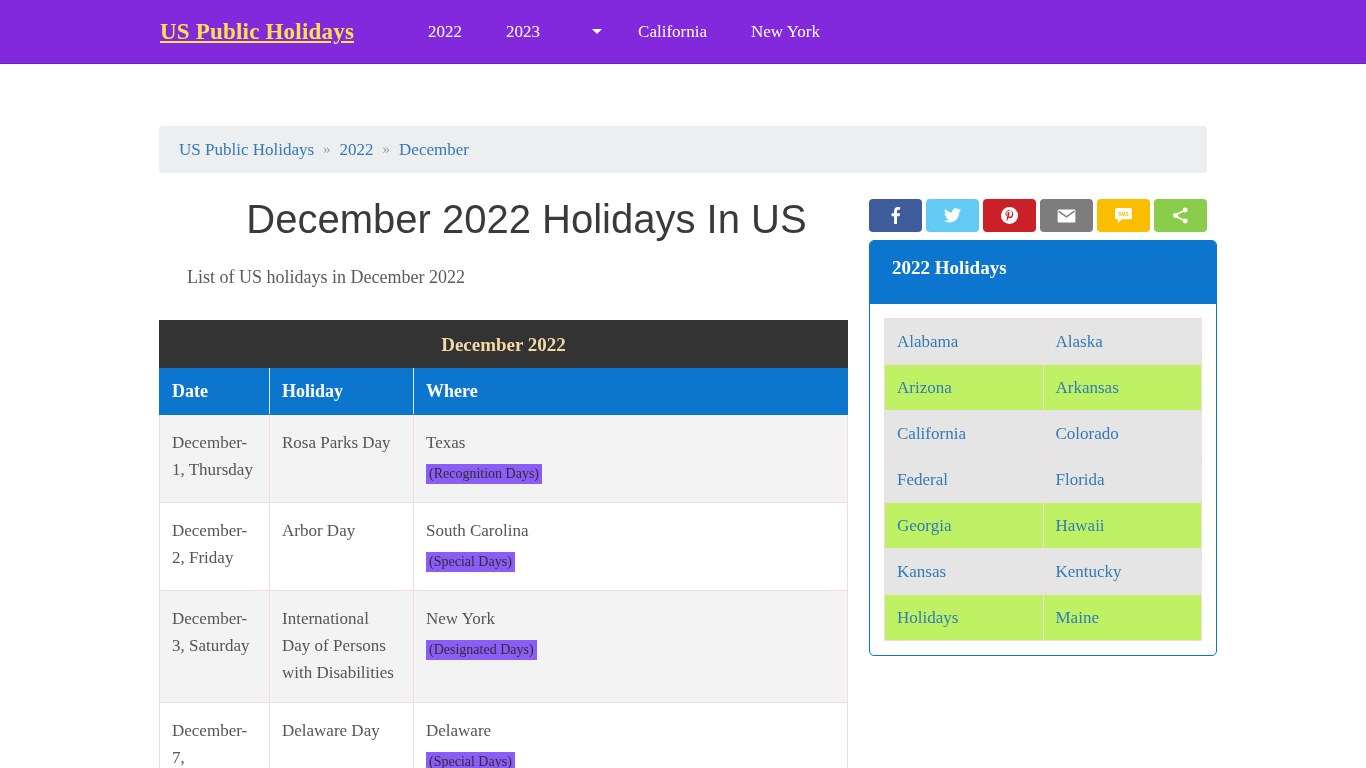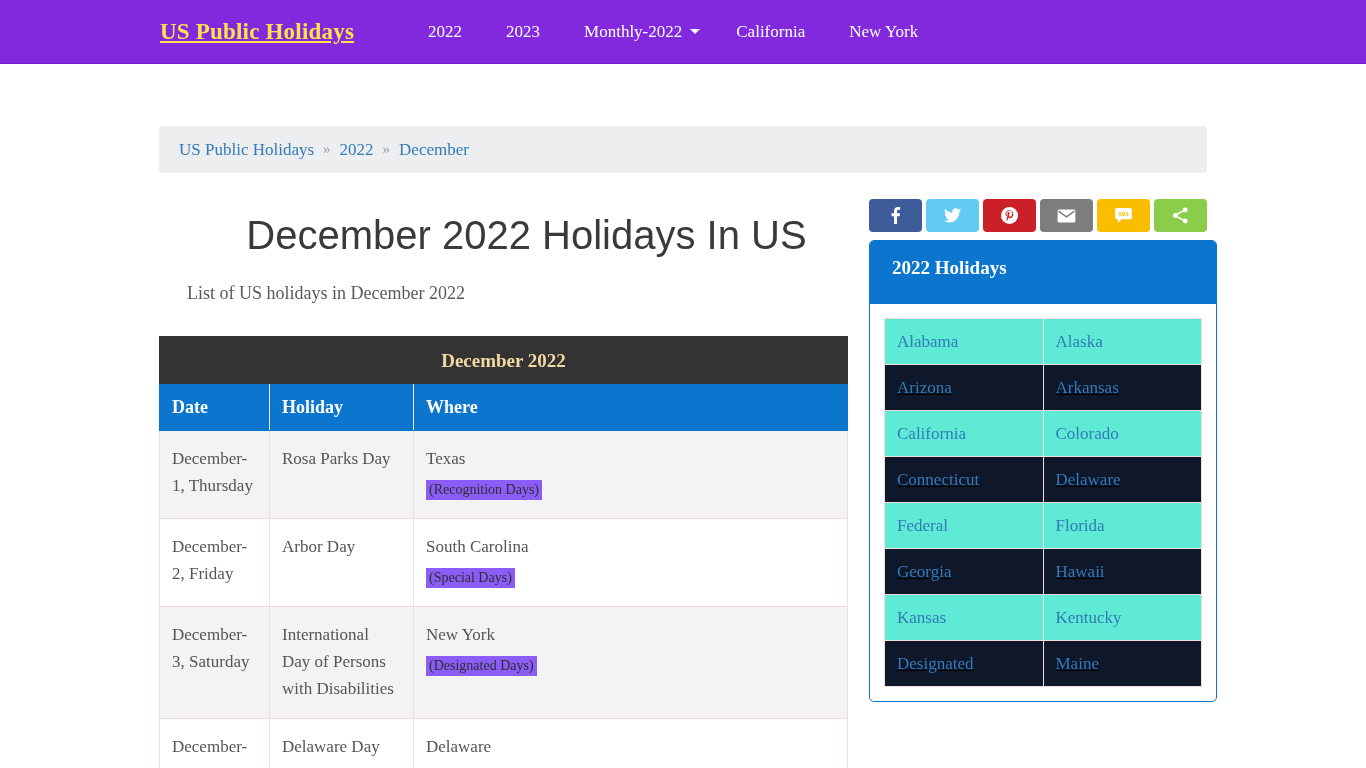--- a/index.html
+++ b/index.html
@@ -87,21 +87,21 @@
   .main-col { width: 710px; flex: 0 0 710px; }
   .side-col { width: 352px; flex: 0 0 352px; margin-left: -14px; padding-left: 14px; }
 
   
   h1.page-title {
     font-family: "Liberation Sans", "DejaVu Sans", sans-serif;
     font-weight: normal;
     font-size: 40px;
     color: #3a3a3a;
     text-align: center;
-    margin: 16px;
+    margin: 0;
     padding: 0 3px 0 28px;
     line-height: 48px;
   }
   .subtitle {
     text-align: left;
     font-size: 18px;
     color: #5a5a5a;
     margin-top: 24px;
     padding-left: 28px;
   }
@@ -197,41 +197,40 @@
     width: 100%;
     border-collapse: collapse;
     table-layout: fixed;
   }
   table.states td {
     border: 1px solid #f2dcdc;
     padding: 11px 12px;
     font-size: 17px;
     height: 46px;
   }
-  table.states tr.odd td { background: #5eead4; }
-  table.states tr.even td { background: #0f172a; text-decoration: underline; }
+  table.states tr.odd td { background: #e5e5e5; }
+  table.states tr.even td { background: #bef264; }
   table.states a {
     color: #337ab7;
     text-decoration: none;
   }
 </style>
 </head>
 <body>
 
 <div class="navbar">
   <a class="brand" href="#">US Public Holidays</a>
   <div class="nav-links">
     <a class="nav-link" href="#">
         <span>2022</span>
       </a>
     <a class="nav-link" href="#">
         <span>2023</span>
       </a>
     <a class="nav-link has-caret" href="#">
-        <span>Monthly-2022</span>
         <span class="caret"></span>
       </a>
     <a class="nav-link" href="#">
         <span>California</span>
       </a>
     <a class="nav-link" href="#">
         <span>New York</span>
       </a>
   </div>
 </div>
@@ -357,38 +356,34 @@
                     <td><a href="#">Alaska</a></td>
                   </tr>
                   <tr class="even">
                     <td><a href="#">Arizona</a></td>
                     <td><a href="#">Arkansas</a></td>
                   </tr>
                   <tr class="odd">
                     <td><a href="#">California</a></td>
                     <td><a href="#">Colorado</a></td>
                   </tr>
-                  <tr class="even">
-                    <td><a href="#">Connecticut</a></td>
-                    <td><a href="#">Delaware</a></td>
-                  </tr>
                   <tr class="odd">
                     <td><a href="#">Federal</a></td>
                     <td><a href="#">Florida</a></td>
                   </tr>
                   <tr class="even">
                     <td><a href="#">Georgia</a></td>
                     <td><a href="#">Hawaii</a></td>
                   </tr>
                   <tr class="odd">
                     <td><a href="#">Kansas</a></td>
                     <td><a href="#">Kentucky</a></td>
                   </tr>
                   <tr class="even">
-                    <td><a href="#">Designated</a></td>
+                    <td><a href="#">Holidays</a></td>
                     <td><a href="#">Maine</a></td>
                   </tr>
                 </tbody>
             </table>
           </div>
         </div>
 
       </div>
     </div>
   </div>

